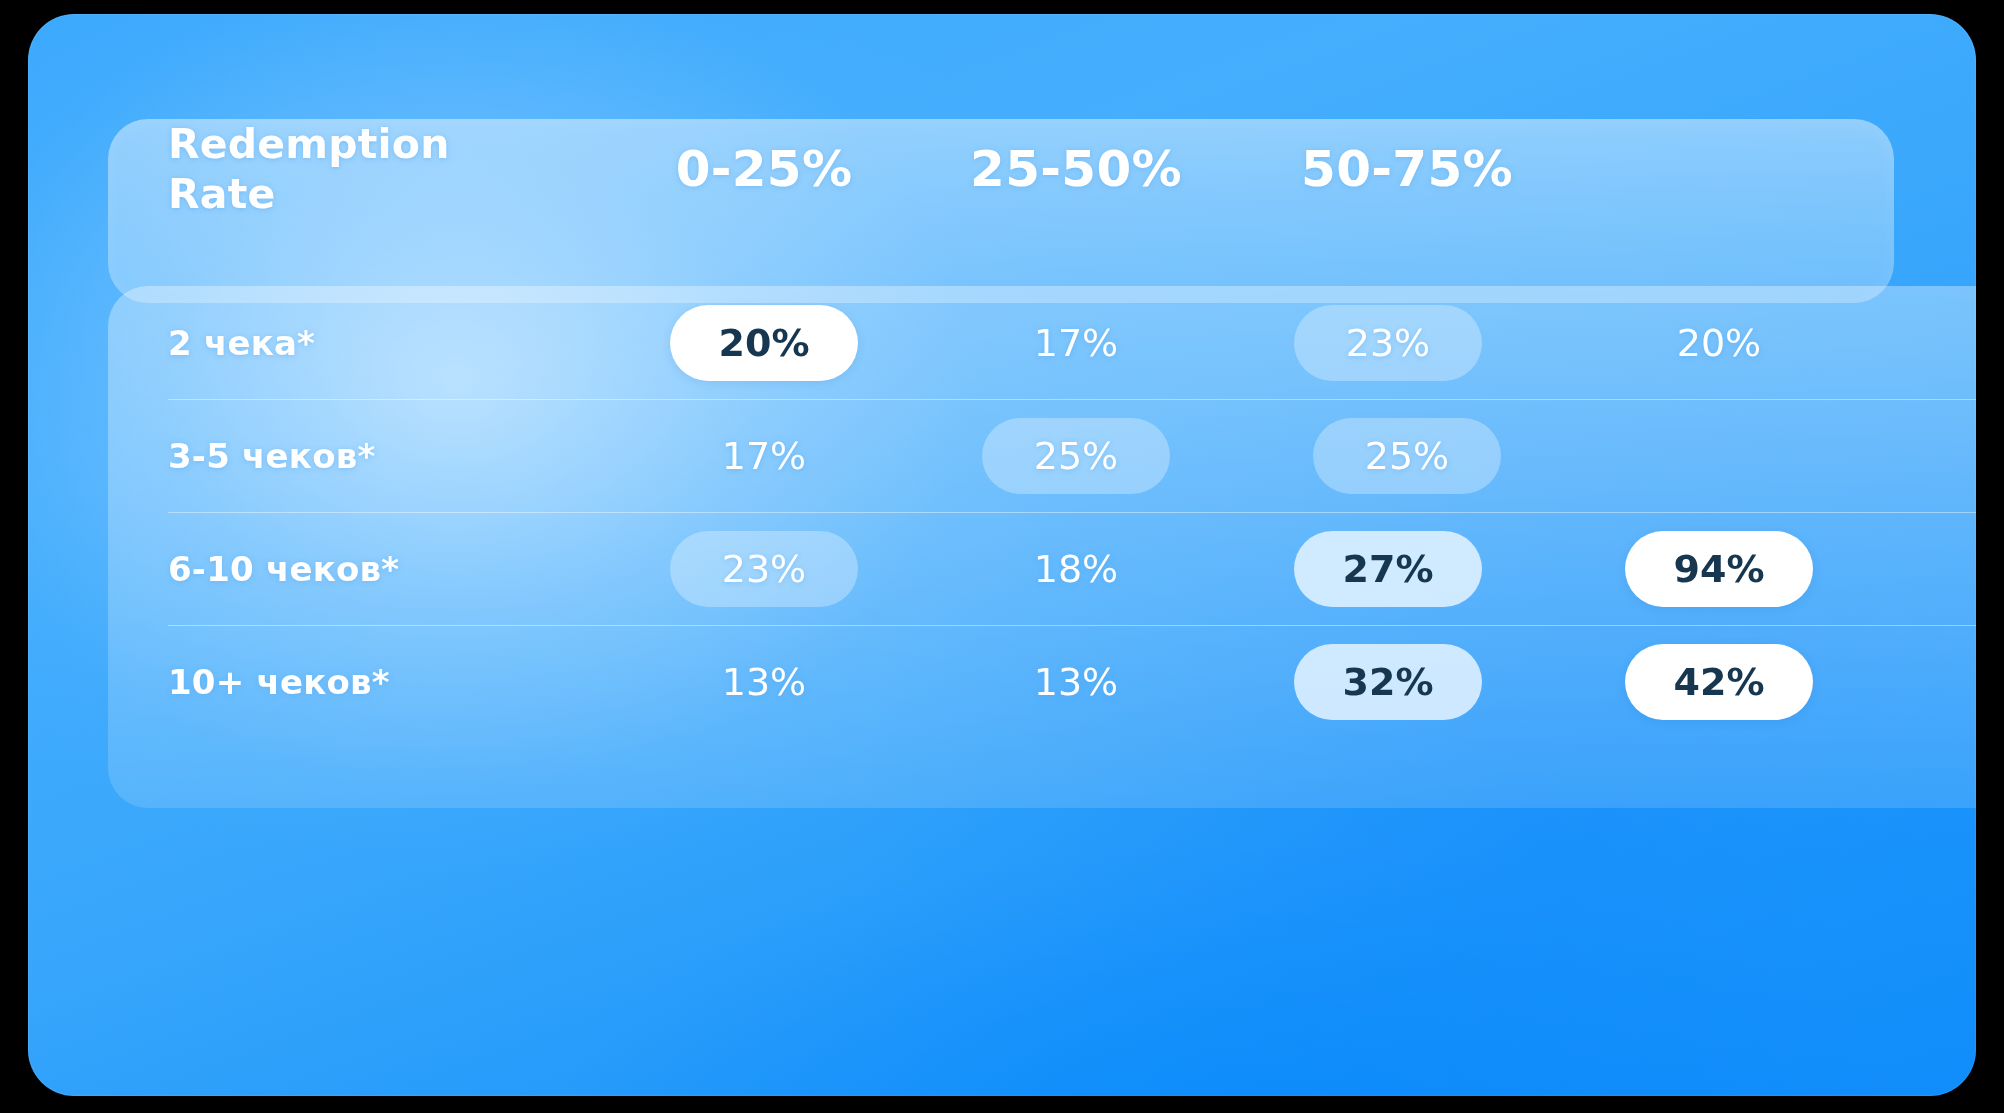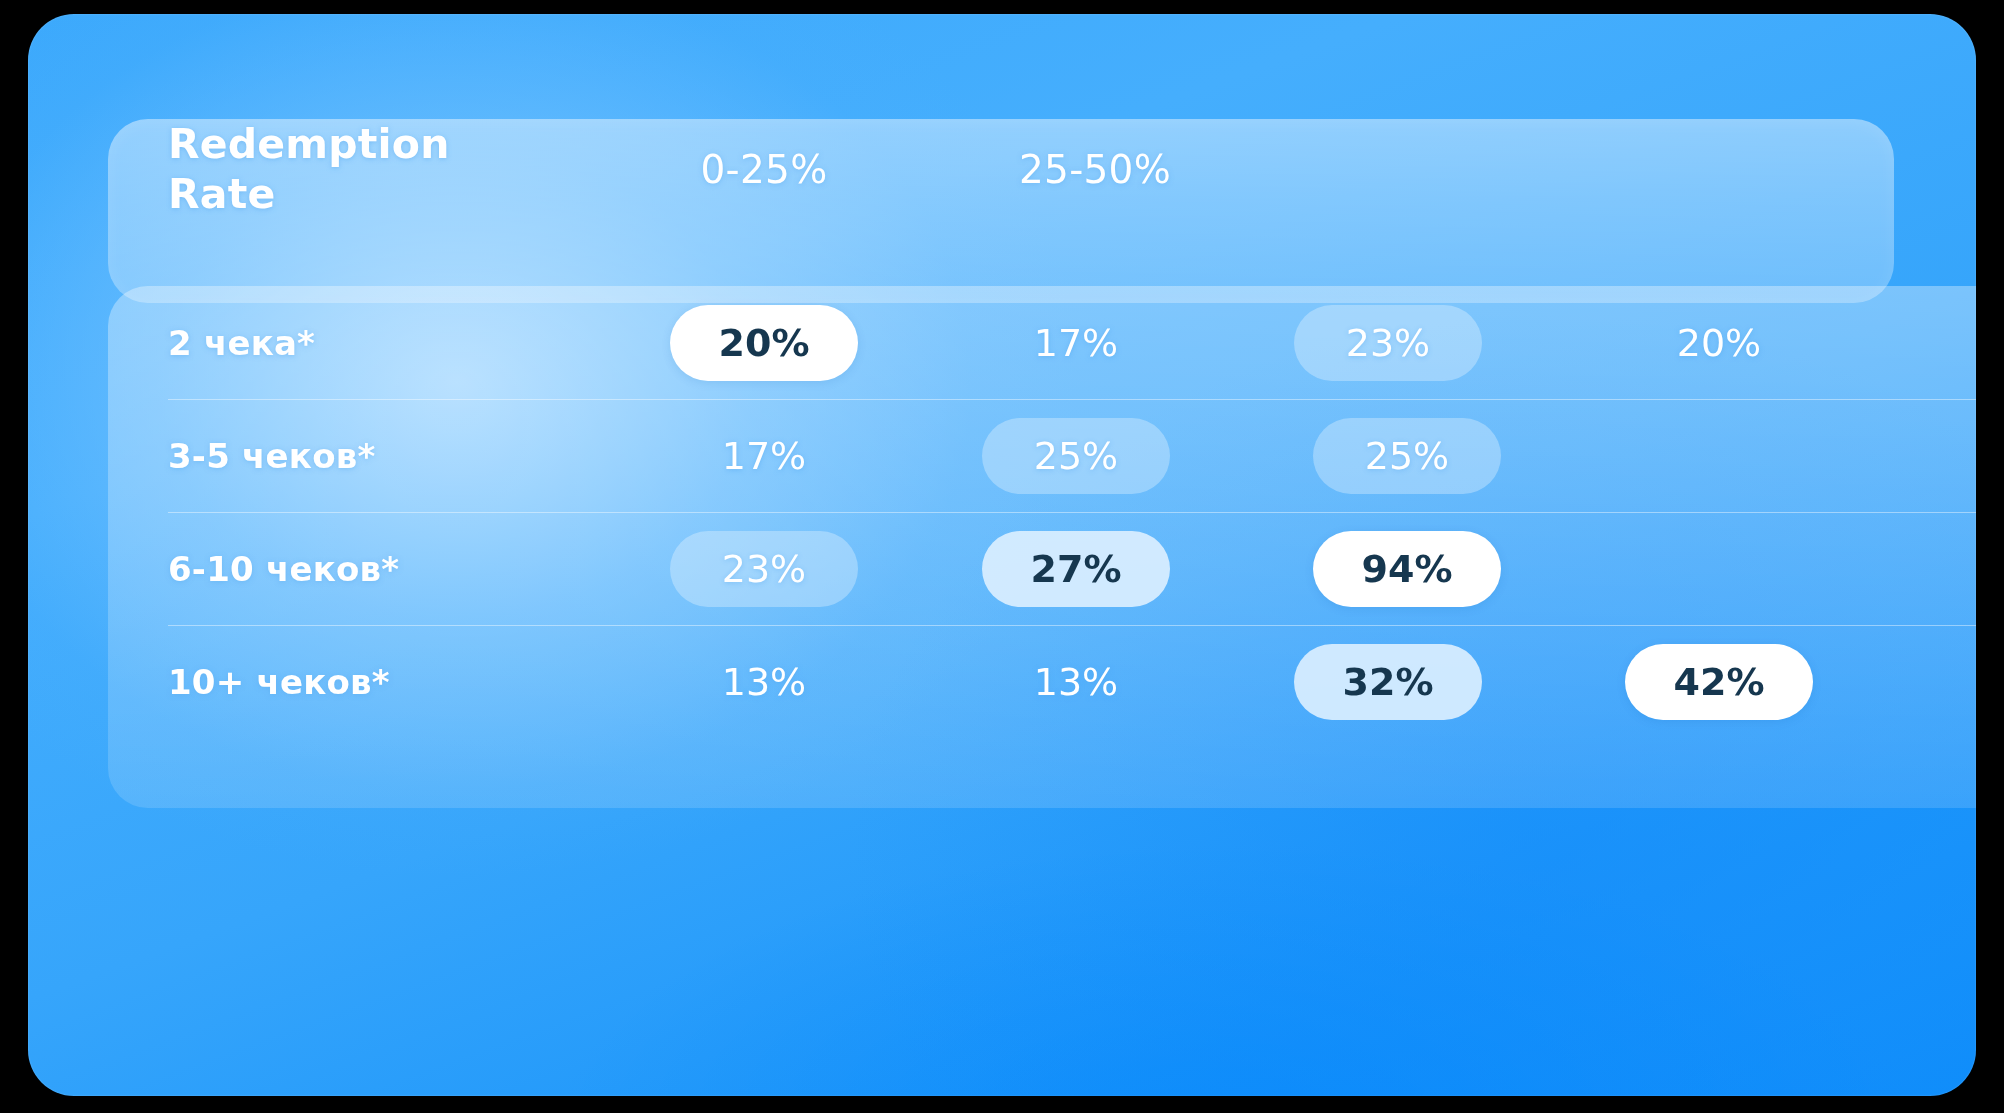--- a/index.html
+++ b/index.html
@@ -91,22 +91,22 @@
   .hdr-title {
     color: #FFFFFF;
     font-size: 41px;
     font-weight: 700;
     line-height: 1.22;
     letter-spacing: 0.2px;
     text-shadow: 0 1px 5px rgba(90,170,240,0.55);
   }
   .hdr-col {
     color: #FFFFFF;
-    font-size: 39px;
-    font-weight: 400;
+    font-size: 50px;
+    font-weight: 700;
     letter-spacing: 0.3px;
     text-shadow: 0 1px 5px rgba(90,170,240,0.5);
     white-space: nowrap;
   }
 
   
   .data-row {
     height: 113px;
     position: relative;
   }
@@ -187,20 +187,23 @@
             <div>Rate</div>
           </div>
         </div>
 
         <div class="col-val">
           <span class="hdr-col">0-25%</span>
         </div>
         <div class="col-val">
           <span class="hdr-col">25-50%</span>
         </div>
+        <div class="col-val">
+          <span class="hdr-col">50-75%</span>
+        </div>
 
       </div>
     </div>
 
     <div id="body-panel">
 
       <div class="row data-row">
         <div class="col-label">
           <span class="row-label">2 чека*</span>
         </div>
@@ -232,20 +235,23 @@
           <span class="pill soft">25%</span>
         </div>
       </div>
 
       <div class="row data-row">
         <div class="col-label">
           <span class="row-label">6-10 чеков*</span>
         </div>
         <div class="col-val">
           <span class="pill soft">23%</span>
+        </div>
+        <div class="col-val">
+          <span class="pill plain">18%</span>
         </div>
         <div class="col-val">
           <span class="pill tint">27%</span>
         </div>
         <div class="col-val">
           <span class="pill solid">94%</span>
         </div>
       </div>
 
       <div class="row data-row">

